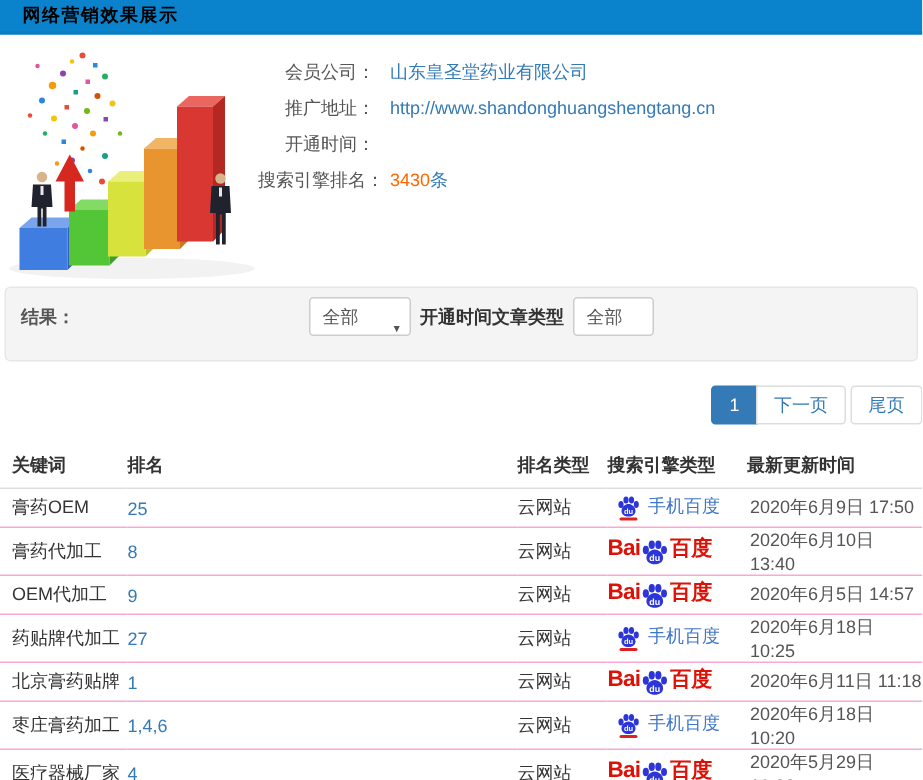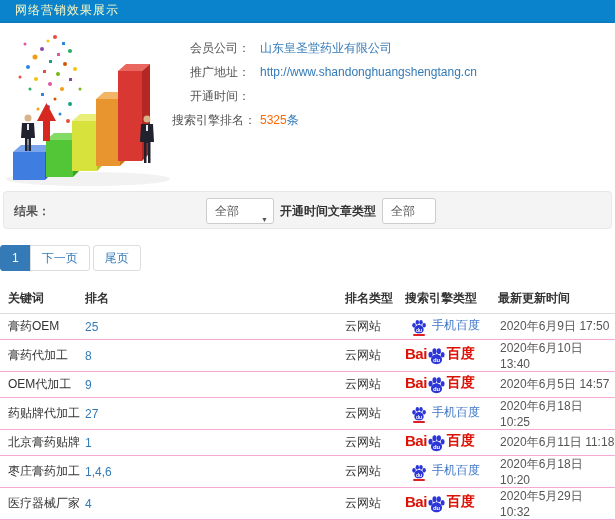--- a/index.html
+++ b/index.html
@@ -2,65 +2,65 @@
 <html><head>
 <meta charset="utf-8">
 <style>
   * { margin:0; padding:0; box-sizing:border-box; }
   html,body { background:#fff; }
   body { font-family:"Liberation Sans","DejaVu Sans",sans-serif; }
   .page { position:relative; width:615px; height:520px; overflow:hidden; background:#fff; }
 
   
   .topbar { height:23px; background:#0a83cc; border-bottom:2px solid #0a7cc2; display:flex; align-items:center; }
-  .topbar-title { color:#fef9c3; font-size:12px; font-weight:normal; padding-left:15px; letter-spacing:1px; }
+  .topbar-title { color:#000000; font-size:12px; font-weight:bold; padding-left:15px; letter-spacing:1px; }
 
   
   .top-section { position:relative; height:168px; }
   .illustration { position:absolute; left:0; top:6px; width:185px; height:160px; }
 
   .info-list { margin-left:172px; padding-top:13px; }
   .info-row { height:24px; line-height:24px; font-size:12px; display:flex; }
   .info-label { width:78px; text-align:right; color:#555; flex:0 0 78px; white-space:nowrap; }
   .info-value { margin-left:10px; color:#555; white-space:nowrap; }
   a.link { color:#337ab7; text-decoration:none; }
   .orange { color:#ff6600; }
 
   
-  .filter-bar { position:relative; margin:0 3px; height:38px; background:#f4f4f4; border:1px solid #e7e7e7; border-radius:4px; }
+  .filter-bar { position:relative; margin:0 3px; height:50px; background:#f4f4f4; border:1px solid #e7e7e7; border-radius:4px; }
   .result-label { position:absolute; left:10px; top:11px; font-size:12px; color:#555; font-weight:bold; }
   .filters { position:absolute; left:196px; top:0; height:38px; display:flex; align-items:center; white-space:nowrap; }
   .filter-label { font-size:12px; font-weight:bold; color:#333; }
   .select { position:relative; height:26px; background:#fff; border:1px solid #ccc; border-radius:3px;
             font-size:12px; color:#555; line-height:24px; padding:0 16px 0 8px; margin:0 6px; cursor:pointer; }
   .select .caret { position:absolute; right:5px; top:9px; font-size:7px; color:#555; }
   .sel-engine { width:68px; }
   .sel-sort { width:106px; font-size:11px; letter-spacing:-0.5px; }
   .sel-article { width:54px; }
 
   
-  .pagination { margin-top:16px; text-align:left; font-size:0; }
+  .pagination { margin-top:16px; text-align:right; font-size:0; }
   .page-btn { display:inline-block; font-size:12px; line-height:14px; padding:5px 11px; border:1px solid #ddd;
               color:#337ab7; background:#fff; cursor:pointer; vertical-align:middle; }
   .page-btn.active { background:#337ab7; border-color:#337ab7; color:#fff; border-radius:3px 0 0 3px; }
   .page-btn.next { margin-left:-1px; border-radius:0 3px 3px 0; }
   .page-btn.last { margin-left:3px; border-radius:3px; }
 
   
   .result-table { width:615px; border-collapse:collapse; table-layout:fixed; margin-top:14px; }
   .result-table col.c1{width:85px} .result-table col.c2{width:260px} .result-table col.c3{width:60px}
   .result-table col.c4{width:93px} .result-table col.c5{width:117px}
   .result-table th { font-size:12px; color:#333; text-align:left; font-weight:bold; padding:5px 0 6px 0; border-bottom:1px solid #ddd; }
   .result-table th:first-child { padding-left:8px; }
   .result-table td { height:26px; font-size:12px; color:#333; border-bottom:1px solid #f9a8d4; padding:0; vertical-align:middle; }
   .result-table td.col-kw { padding-left:8px; }
   .result-table td.col-time { color:#555; padding-left:2px; }
 
   
-  .logo-mobile { display:inline-flex; align-items:flex-end; margin-left:6px; }
+  .logo-mobile { display:inline-flex; align-items:flex-start; margin-left:6px; }
   .logo-mobile .m-label { color:#3f76c9; font-size:12px; margin-left:5px; }
   .paw-wrap { position:relative; display:inline-block; line-height:0; }
   .paw-underline { position:absolute; left:2px; right:2px; bottom:-2px; height:2px; background:#e02020; border-radius:1px; }
   .logo-baidu { display:inline-flex; align-items:flex-start; margin-left:0; }
   .logo-baidu .bai { color:#dc1207; font-weight:bold; font-size:15px; line-height:15px; letter-spacing:-0.5px; }
   .logo-baidu .cn  { color:#dc1207; font-weight:bold; font-size:14px; line-height:15px; margin-left:1px; }
 </style>
 </head>
 <body>
 
@@ -159,21 +159,21 @@
       </div>
       <div class="info-row">
         <span class="info-label">推广地址：</span>
         <a class="link info-value">http://www.shandonghuangshengtang.cn</a>
       </div>
       <div class="info-row">
         <span class="info-label">开通时间：</span>
       </div>
       <div class="info-row">
         <span class="info-label">搜索引擎排名：</span>
-        <span class="info-value"><span class="orange">5325</span><a class="link">条</a></span>
+        <span class="info-value"><span class="orange">3430</span><a class="link">条</a></span>
       </div>
     </div>
   </div>
 
   <div class="filter-bar">
     <span class="result-label">结果：</span>
     <div class="filters">
       <div class="select sel-engine">
         <span>全部</span>
         <span class="caret">▼</span>

